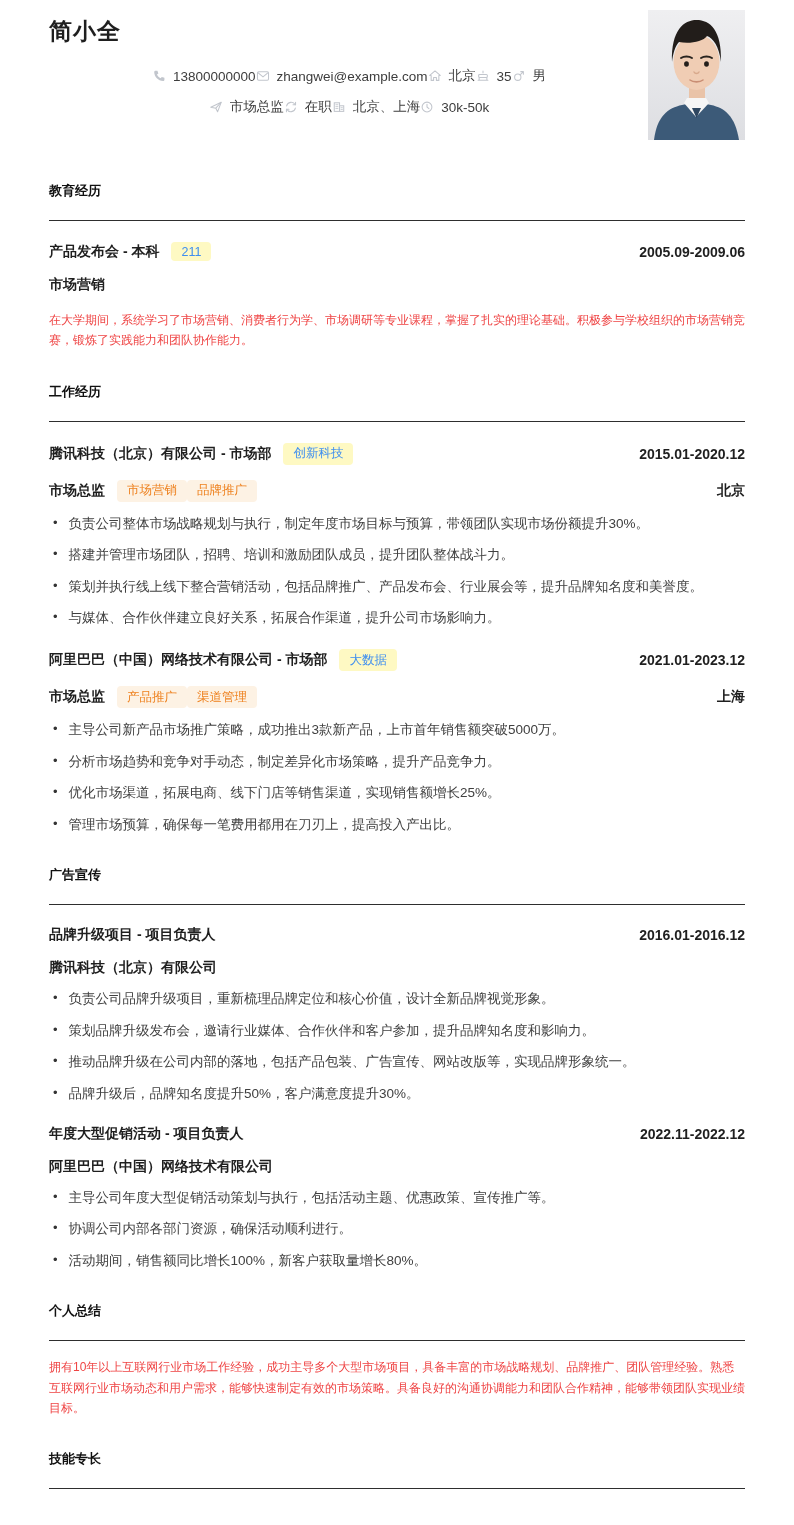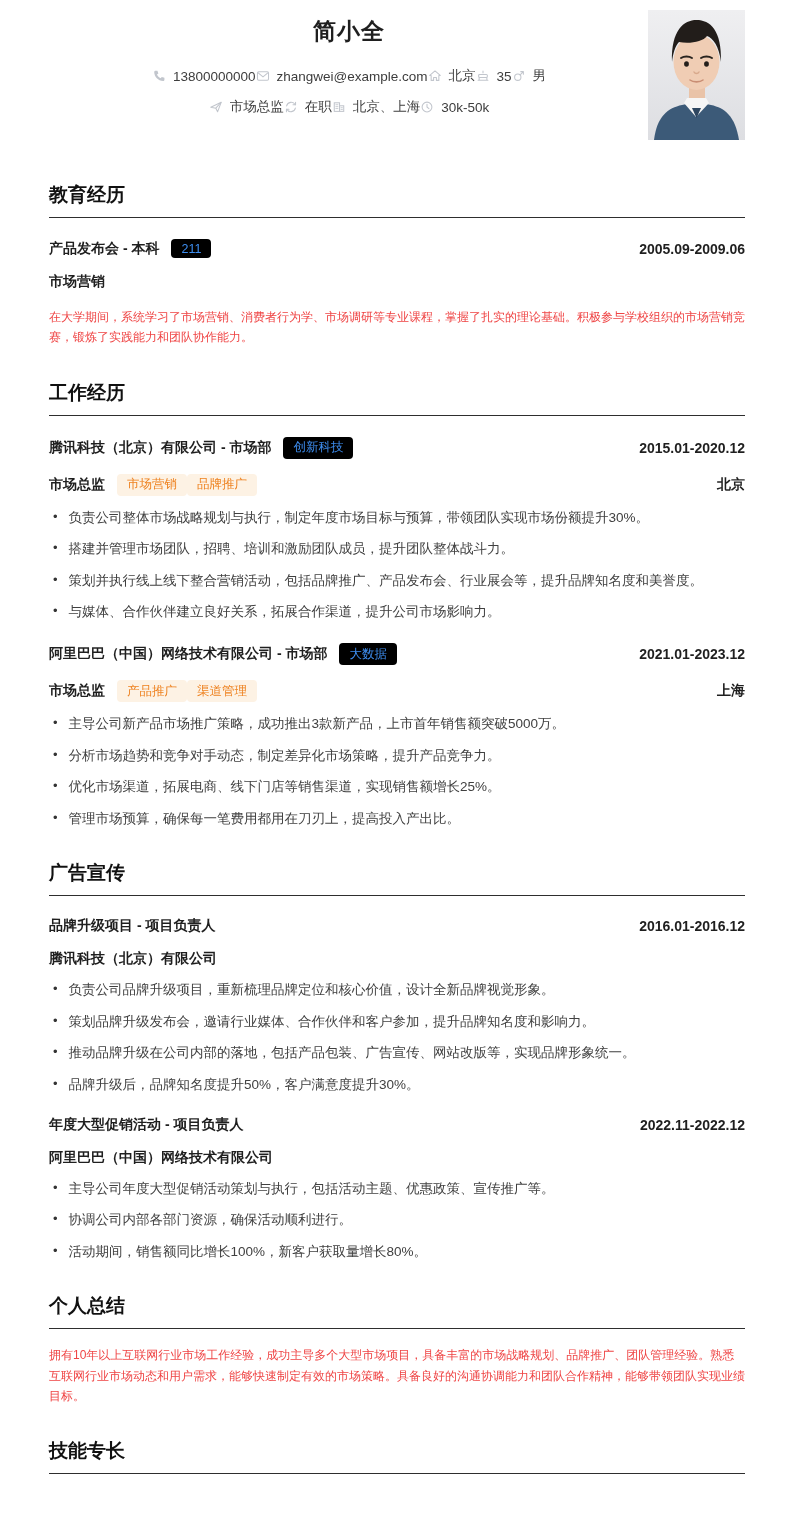--- a/index.html
+++ b/index.html
@@ -5,43 +5,43 @@
 <style>
   * { margin:0; padding:0; box-sizing:border-box; }
   html,body { background:#fff; }
   body {
     width:794px; min-height:1525px; margin:0 auto;
     font-family:"Liberation Sans","DejaVu Sans",sans-serif;
     color:#1f1f1f; padding:0 49px 40px 49px;
   }
   
   .header { position:relative; min-height:150px; padding-top:16px; }
-  .header-left { width:600px; text-align:center; }
+  .header-left { width:600px; }
   .resume-name { font-size:23px; font-weight:bold; letter-spacing:1px; margin-bottom:20px; }
   .contact-row { display:flex; justify-content:center; align-items:center; margin-bottom:13px; }
   .contact-item { display:inline-flex; align-items:center; gap:7px; font-size:13.5px; color:#3d3d3d; }
   .cicon { width:14px; height:14px; display:inline-block; flex:none; }
   .cicon svg { width:14px; height:14px; display:block; }
   .photo { position:absolute; top:10px; right:0; width:97px; height:130px; overflow:hidden; }
   .photo svg { display:block; width:97px; height:130px; }
   
   .section-title {
-    font-size:19px; font-weight:bold; color:#111;
-    padding-bottom:9px; border-bottom:1px solid #2e2e2e; margin-top:32px;
+    font-size:13px; font-weight:bold; color:#111;
+    padding-bottom:20px; border-bottom:1px solid #2e2e2e; margin-top:32px;
   }
   
   .entry { margin-top:21px; }
   .entry-head { display:flex; justify-content:space-between; align-items:center; }
   .entry-title { font-size:14px; font-weight:bold; display:flex; align-items:center; }
   .entry-date { font-size:14px; font-weight:bold; }
   .entry-sub { display:flex; justify-content:space-between; align-items:center; margin-top:15px; }
   .entry-role { font-size:14px; font-weight:bold; display:flex; align-items:center; }
   .entry-loc { font-size:14px; font-weight:bold; }
   .tag { font-size:12.5px; border-radius:4px; padding:2.5px 10px; margin-left:12px; font-weight:normal; }
-  .tag-blue { background:#000000; color:#3e8ef0; }
+  .tag-blue { background:#fef9c3; color:#3e8ef0; }
   .tag-orange { background:#fdf2e4; color:#ee8220; }
   .tag + .tag { margin-left:0; }
   .bullets { margin-top:6px; }
   .bullet { display:flex; font-size:13.5px; color:#404040; line-height:1.45; margin-top:12px; }
   .bullet::before { content:"•"; color:#333; margin:0 11px 0 4px; font-size:13px; }
   .para { font-size:12px; color:#ef4444; line-height:1.7; margin-top:16px; }
   .major-line { font-size:14px; font-weight:bold; margin-top:15px; }
   .company-line { font-size:14px; font-weight:bold; margin-top:15px; }
 </style>
 </head>

